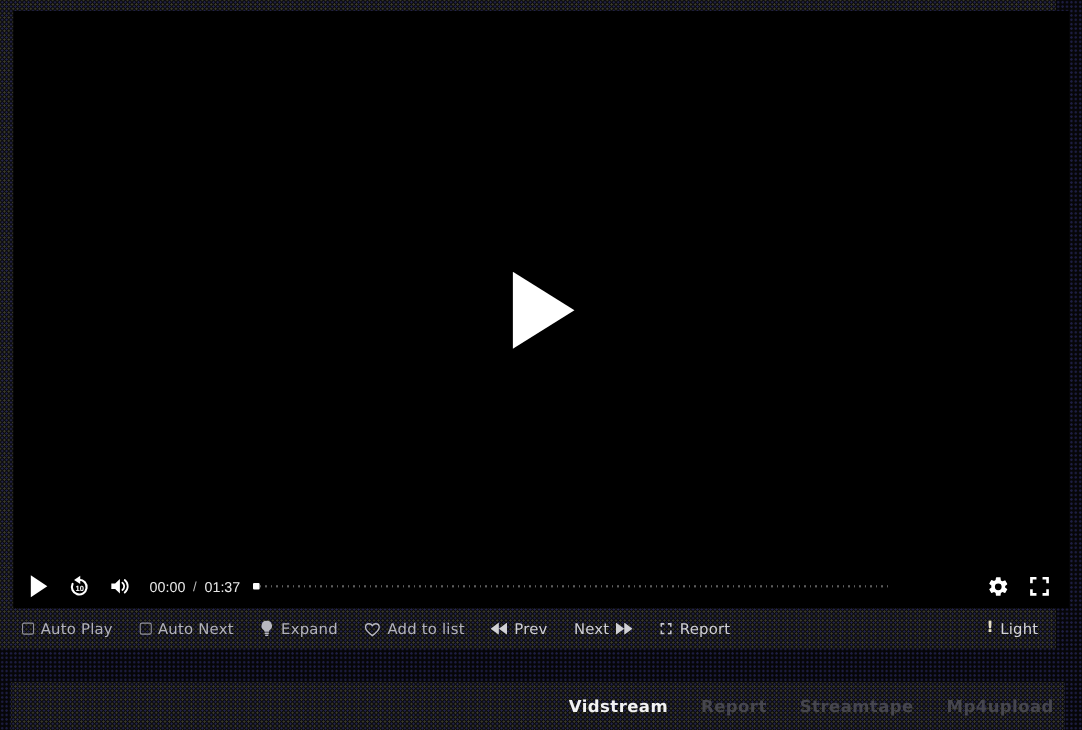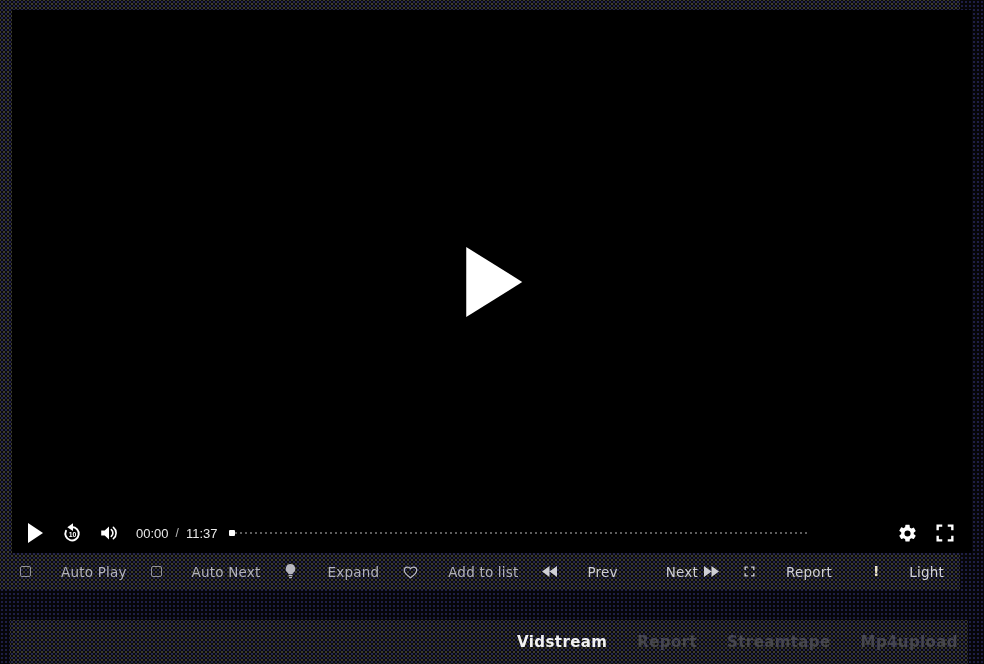--- a/index.html
+++ b/index.html
@@ -52,21 +52,21 @@
   .gear-btn { margin-right:16px; }
   .fs-btn { margin-right:2px; }
 
   
   .toolbar {
     height:37px; display:flex; align-items:center;
     padding:0 4px 0 8px; color:#b2b2ba; font-size:13.5px;
   }
   .tb-item { display:flex; align-items:center; gap:6px; cursor:pointer; margin-right:24px; white-space:nowrap; }
   .tb-item:last-child { margin-right:0; }
-  .tb-label { letter-spacing:.2px;padding-left:24px; }
+  .tb-label { letter-spacing:.2px; }
   .checkbox { width:11px; height:11px; border:1.4px solid #92929a; border-radius:2px; background:transparent; display:inline-block; }
   .tb-bright { color:#cfcfd4;text-align:center; }
   .spacer { flex:1; }
   .report { color:#d4d4d8; }
   .report .excl { color:#e9e2c6; font-weight:bold; font-size:14px; transform:translateY(-1px); }
 
   
   .gap { height:30px; }
   .servers-row {
     height:44px; margin:0 16px 0 10px;
@@ -109,21 +109,21 @@
         <svg width="22" height="22" viewBox="0 0 24 24">
           <path d="M3.5 9.2v5.6h3.8l4.7 4.4V4.8L7.3 9.2H3.5z" fill="#fff"></path>
           <path d="M14.5 8.4a4.6 4.6 0 0 1 0 7.2" fill="none" stroke="#fff" stroke-width="1.8" stroke-linecap="round"></path>
           <path d="M16.8 5.8a8 8 0 0 1 0 12.4" fill="none" stroke="#fff" stroke-width="1.8" stroke-linecap="round"></path>
         </svg>
       </div>
 
       <div class="time">
         <span>00:00</span>
         <span class="sep">/</span>
-        <span>11:37</span>
+        <span>01:37</span>
       </div>
 
       <div class="progress">
         <span class="handle"></span>
         <span class="track"></span>
       </div>
 
       <div class="ctl-btn gear-btn">
         <svg width="21" height="21" viewBox="0 0 24 24">
           <path fill="#fff" d="M19.14 12.94a7.07 7.07 0 0 0 .06-.94 7.07 7.07 0 0 0-.06-.94l2.03-1.58a.5.5 0 0 0 .12-.64l-1.92-3.32a.5.5 0 0 0-.61-.22l-2.39.96a7.3 7.3 0 0 0-1.62-.94l-.36-2.54A.5.5 0 0 0 13.9 2h-3.8a.5.5 0 0 0-.49.42l-.36 2.54a7.3 7.3 0 0 0-1.62.94l-2.39-.96a.5.5 0 0 0-.61.22L2.71 8.48a.5.5 0 0 0 .12.64l2.03 1.58a7.07 7.07 0 0 0-.06.94c0 .32.02.63.06.94l-2.03 1.58a.5.5 0 0 0-.12.64l1.92 3.32c.13.23.39.32.61.22l2.39-.96c.5.38 1.04.7 1.62.94l.36 2.54c.04.24.25.42.49.42h3.8c.24 0 .45-.18.49-.42l.36-2.54a7.3 7.3 0 0 0 1.62-.94l2.39.96c.22.1.48.01.61-.22l1.92-3.32a.5.5 0 0 0-.12-.64l-2.03-1.58zM12 15.5A3.5 3.5 0 1 1 15.5 12 3.5 3.5 0 0 1 12 15.5z"></path>

